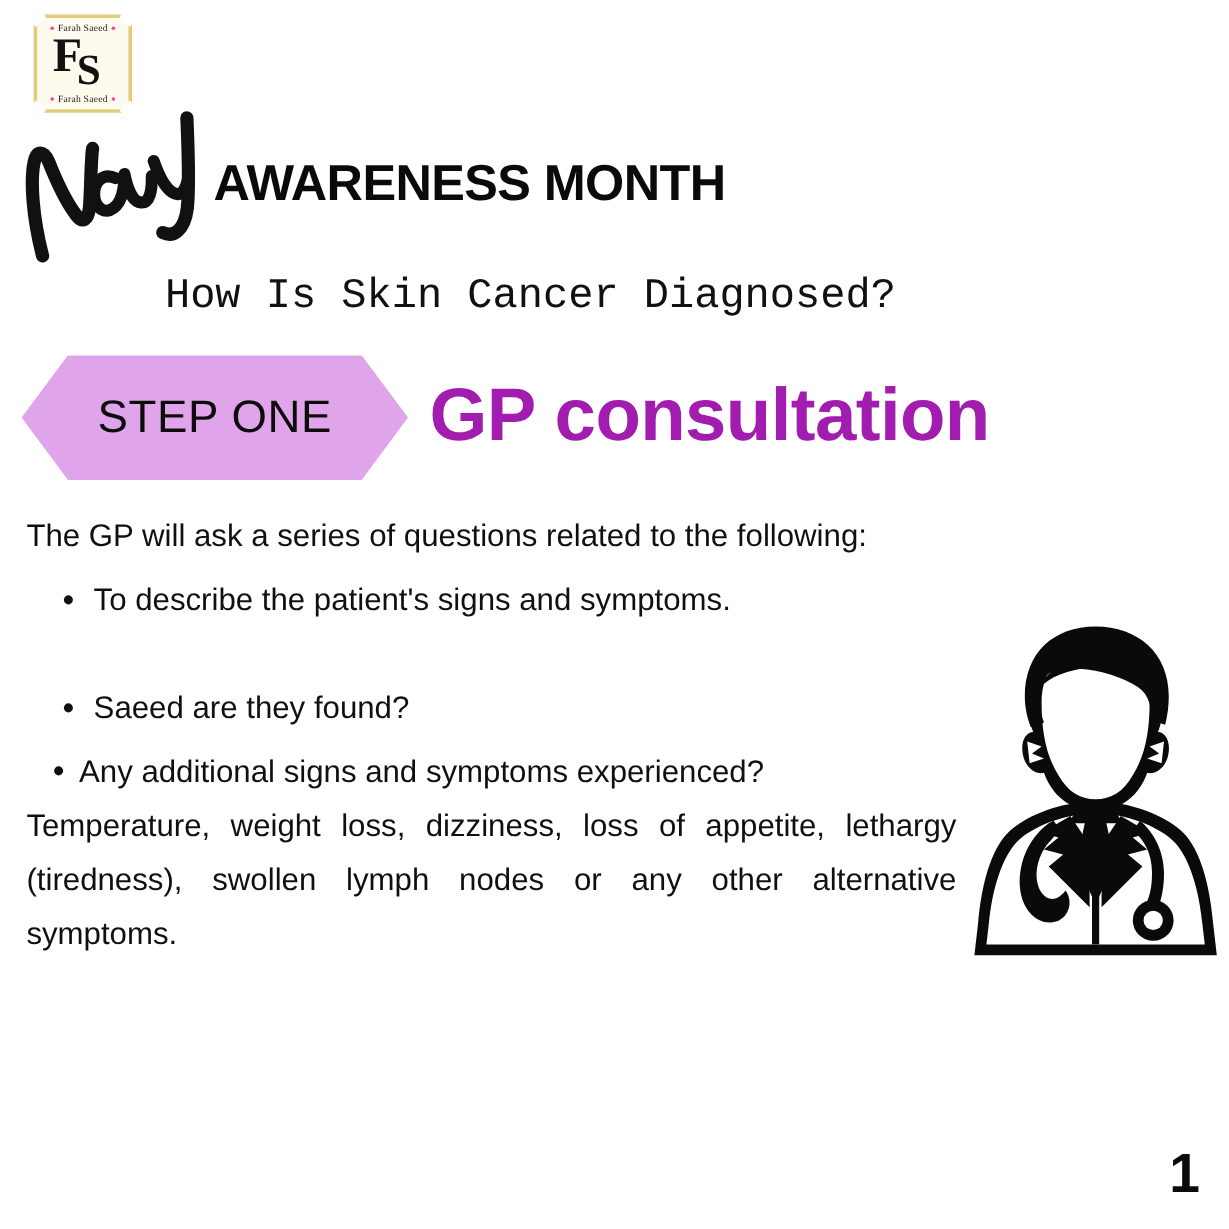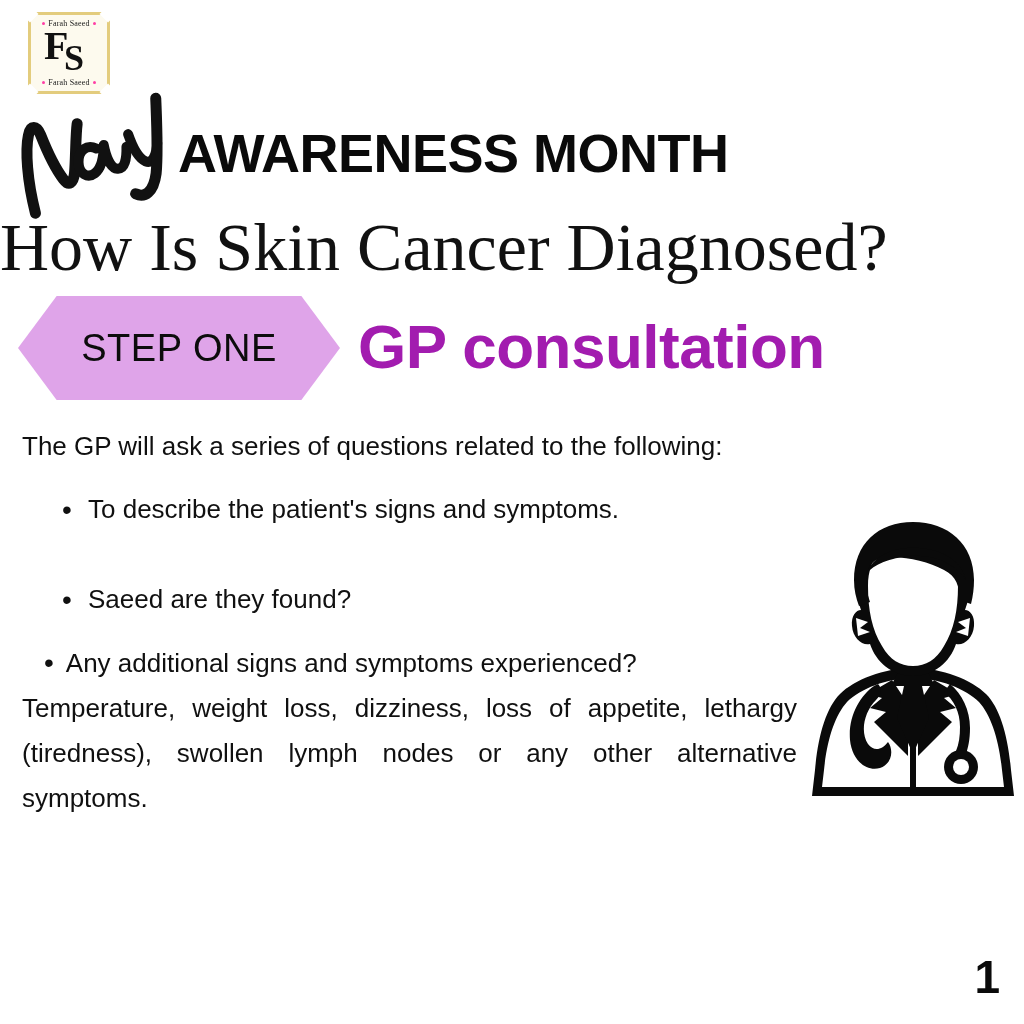--- a/index.html
+++ b/index.html
@@ -113,21 +113,21 @@
     line-height: 88px;
     font-weight: bold;
     letter-spacing: -2px;
     color: #0a0a0a;
     white-space: nowrap;
   }
   .title-sub {
     position: absolute;
     left: 178px;
     top: 124px;
-    font-size: 54px;
+    font-size: 42px;
     line-height: 58px;
     font-weight: bold;
     letter-spacing: -0.5px;
     color: #0a0a0a;
     white-space: nowrap;
   }
   .script-may {
     position: absolute;
     left: 14px;
     top: 86px;
@@ -137,22 +137,22 @@
   }
   .script-may svg { display: block; overflow: visible; }
 
   
   .question {
     position: absolute;
     left: 0;
     right: 0;
     top: 218px;
     text-align: center;
-    font-family: Liberation Serif, serif;
-    font-size: 68px;
+    font-family: Liberation Mono, monospace;
+    font-size: 35px;
     line-height: 58px;
     color: #111111;
     white-space: nowrap;
     padding-right: 140px;
     box-sizing: border-box;
   }
 
   
   .step-row {
     position: absolute;
@@ -200,21 +200,21 @@
     font-size: 26px;
     line-height: 45px;
     color: #101010;
     text-align: justify;
     text-justify: inter-word;
   }
   .body-copy p { margin: 0; }
   .intro { margin-bottom: 4px !important; }
 
   ul.bullets {
-    margin: 18px;
+    margin: 8px;
     padding: 0 0 0 48px;
     list-style: none;
   }
   ul.bullets li {
     position: relative;
     margin: 0 0 45px 0;
     text-align: justify;
     text-justify: inter-word;
   }
   ul.bullets li:last-child { margin-bottom: 0; }

